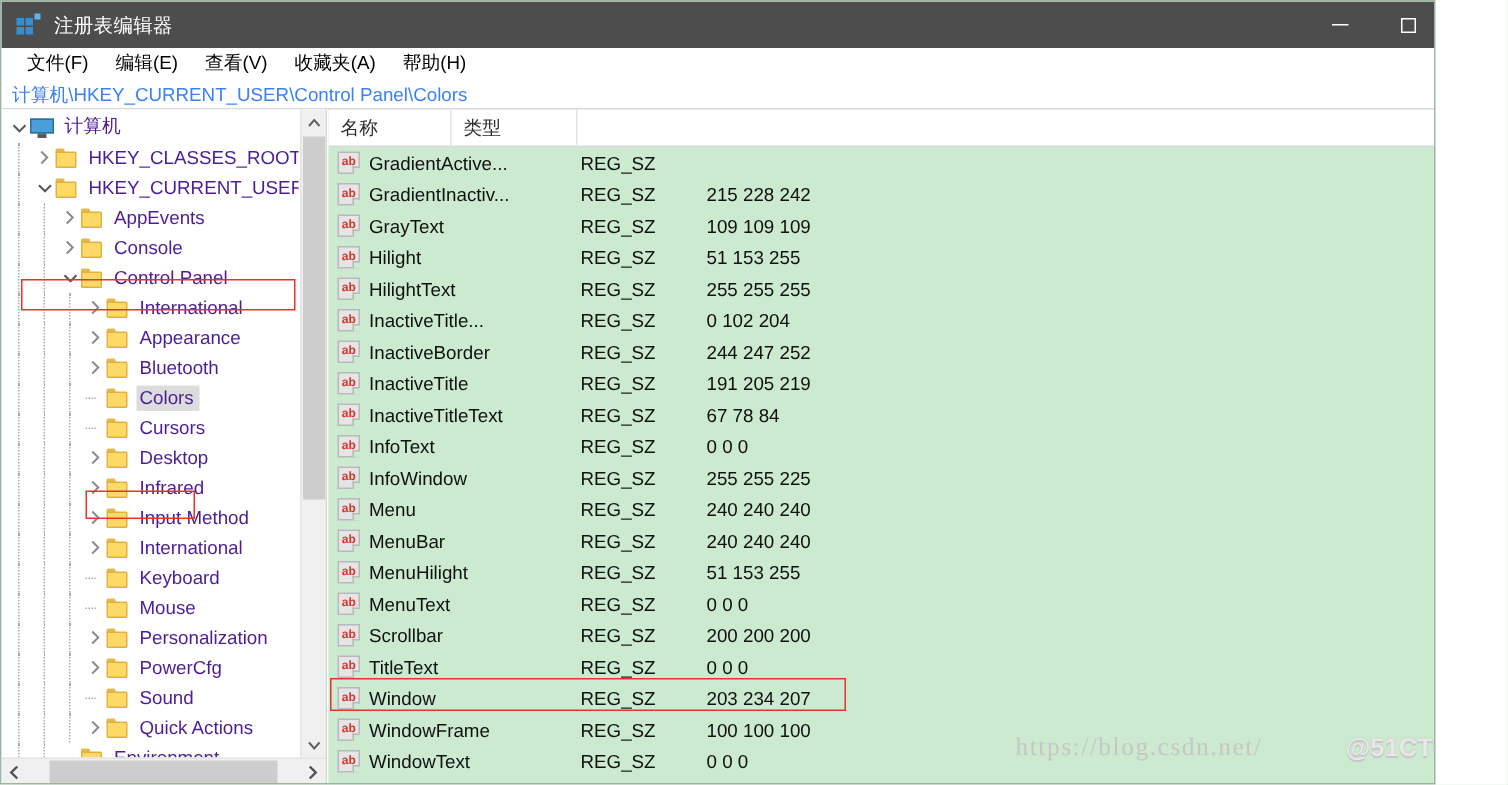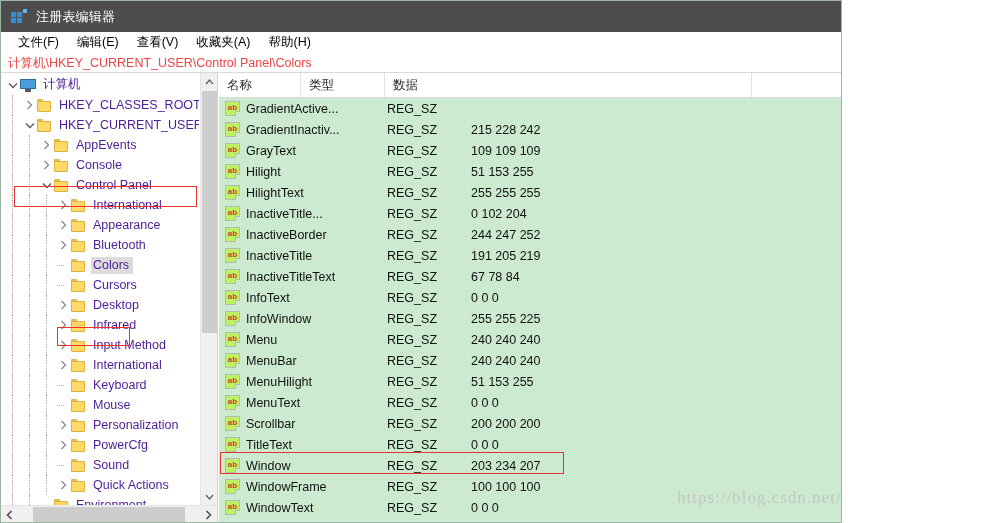--- a/index.html
+++ b/index.html
@@ -7,21 +7,21 @@
     background: #ffffff;
   }
   body {
     width: 1005px; height: 523px;
     font-family: "Liberation Sans", "DejaVu Sans", sans-serif;
     overflow: hidden;
     -webkit-font-smoothing: antialiased;
   }
   #app {
     position: relative;
-    width: 842px; height: 523px;
+    width: 957px; height: 523px;
     box-sizing: border-box;
     border: 1px solid #9ab6a0;
     background: #ffffff;
     overflow: hidden;
   }
 
   
   .titlebar {
     position: absolute; left: 0; top: 0;
     width: 1005px; height: 31px;
@@ -75,21 +75,21 @@
   
   .addressbar {
     position: absolute; left: 0; top: 53px;
     width: 1005px; height: 19px;
     background: #ffffff;
     border-bottom: 1px solid #d9d9d9;
     box-sizing: border-box;
     display: flex; align-items: center;
     padding-left: 7px;
   }
-  .address-text { font-size: 12.5px; color: #ef4444; white-space: nowrap; }
+  .address-text { font-size: 12.5px; color: #3b82f6; white-space: nowrap; }
 
   
   .panes {
     position: absolute; left: 0; top: 72px;
     width: 1003px; height: 450px;
     display: block;
   }
 
   
   .tree-pane {
@@ -234,21 +234,21 @@
     height: 21px;
     display: flex; align-items: center;
     font-size: 12.5px; color: #111;
     white-space: nowrap;
   }
   .ab-icon {
     width: 15px; height: 15px;
     margin-left: 6px; margin-right: 6px;
     flex: 0 0 auto;
     position: relative;
-    background: #bef264;
+    background: #e5e5e5;
     border: 1px solid #b8b8b8;
     box-sizing: border-box;
   }
   .ab-icon .ab-text {
     position: absolute; left: 0; top: -1px;
     width: 13px; height: 13px;
     display: flex; align-items: center; justify-content: center;
     color: #d9342b; font-size: 8px; font-weight: bold;
     font-family: "Liberation Sans", sans-serif;
   }
@@ -706,21 +706,20 @@
             </svg>
         </div>
       </div>
     </div>
 
     <div class="list-pane">
 
       <div class="col-header">
         <div class="col c-name">名称</div>
         <div class="col c-type">类型</div>
-        <div class="col c-data">数据</div>
         <div class="col c-pad"></div>
       </div>
 
       <div class="rows" id="value-rows">
           <div class="lrow">
             <span class="ab-icon">
               <span class="ab-text">ab</span>
               <span class="corner"></span>
             </span>
             <span class="cell-name">GradientActive...</span>

